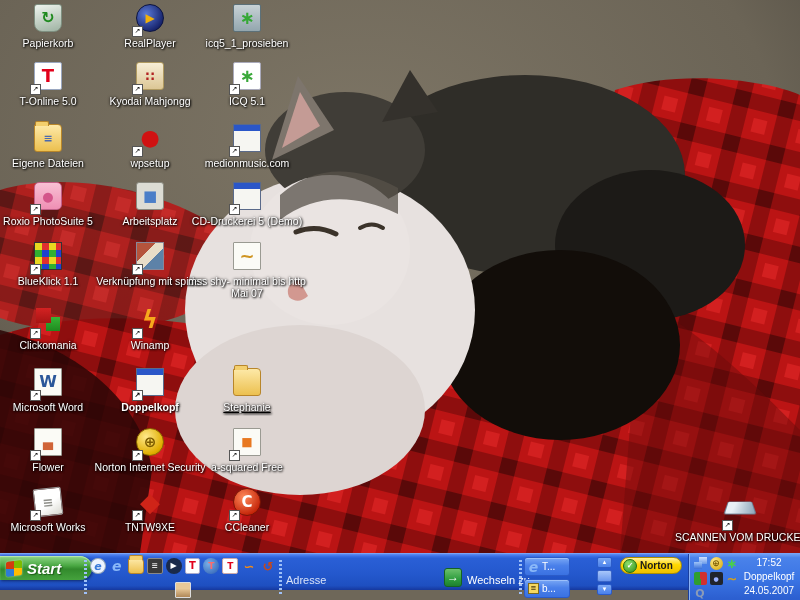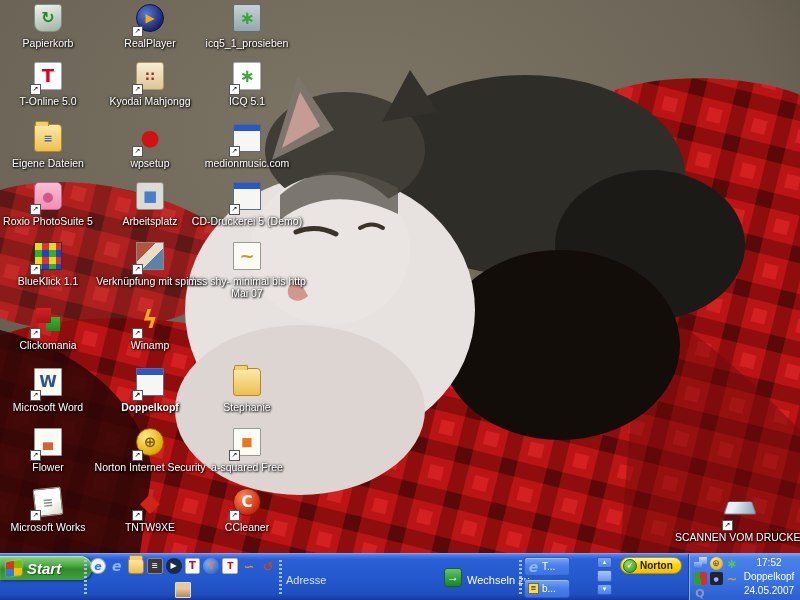--- a/index.html
+++ b/index.html
@@ -16,21 +16,21 @@
   .icn.folder{background:linear-gradient(#fde9a8,#ecc04f)!important;border:1px solid #b8862a;border-radius:2px 4px 3px 3px;}
   .icn.folder::before{content:"";position:absolute;top:-4px;left:0;width:12px;height:4px;background:#f3cf6d;border:1px solid #b8862a;border-bottom:none;border-radius:2px 2px 0 0;}
   .icn.page{background:#fbfbf6!important;border:1px solid #9a9a92;border-radius:1px;}
   .icn.winapp{background:linear-gradient(180deg,#2a56c8 0 6px,#f6f6f2 6px)!important;border:1px solid #5a6a8a;}
   .sc-arrow{position:absolute;left:-3px;bottom:-3px;width:9px;height:9px;background:#fff;border:1px solid #555;
             font-size:7px;line-height:8px;color:#000;text-align:center;}
   .dlabel{margin-top:3px;font-size:10.5px;line-height:12px;color:#fff;white-space:nowrap;
           text-shadow:1px 1px 2px #000,0 0 3px #000;}
 
   
-  #taskbar{position:absolute;left:0;top:553px;width:800px;height:47px;
+  #taskbar{position:absolute;left:0;top:553px;width:800px;height:37px;
            background:linear-gradient(180deg,#5d8df2 0,#3a70e6 6%,#2a5fd6 12%,#2458cd 55%,#1e4fc0 88%,#16389e 100%);
            border-top:1px solid #7aa3f4;box-sizing:border-box;}
   #start-btn{position:absolute;left:0;top:2px;width:92px;height:24px;border-radius:0 12px 12px 0;
              background:linear-gradient(#8fd787 0,#4aa843 40%,#328a2c 55%,#45a23d 100%);
              box-shadow:inset 0 1px 1px #b8eab0,1px 1px 3px rgba(0,0,20,.5);
              display:flex;align-items:center;gap:5px;padding-left:6px;box-sizing:border-box;cursor:pointer;}
   #start-btn span.lbl{color:#fff;font-weight:bold;font-style:italic;font-size:15px;text-shadow:1px 1px 1px #1d5a18;}
   .winflag{width:16px;height:15px;border-radius:2px;transform:skewY(-6deg);
            background:conic-gradient(#7cbb00 0 25%,#ffbb00 0 50%,#2d7cd6 0 75%,#d33b0e 0);
            box-shadow:0 0 2px rgba(255,255,255,.7);}
@@ -275,21 +275,21 @@
         </div>
         <div class="dlabel">CD-Druckerei 5 (Demo)</div>
       </div>
       <div class="ditem" style="left: 187px; top: 242px;">
         <div class="dicon-wrap">
           <div class="icn page" style="width: 28px; height: 28px; color: rgb(207, 148, 32); font-size: 18px; font-weight: bold; line-height: 1;">~</div>
         </div>
         <div class="dlabel">mss shy- minimal bis http</div>
         <div class="dlabel" style="margin-top: 0px;">Mai 07</div>
       </div>
-      <div class="ditem" style="left: 187px; top: 368px;">
+      <div class="ditem" style="left: 187px; top: 368px; text-decoration: underline;">
         <div class="dicon-wrap">
           <div class="icn folder" style="width: 28px; height: 28px;"></div>
         </div>
         <div class="dlabel">Stephanie</div>
       </div>
       <div class="ditem" style="left: 187px; top: 428px;">
         <div class="dicon-wrap">
           <div class="icn page" style="width: 28px; height: 28px; color: rgb(232, 120, 32); font-size: 12px; font-weight: bold; line-height: 1;">■</div>
           <span class="sc-arrow">↗</span>
         </div>

